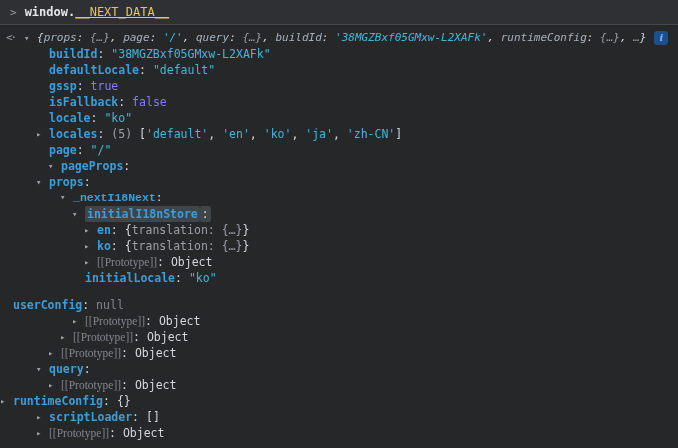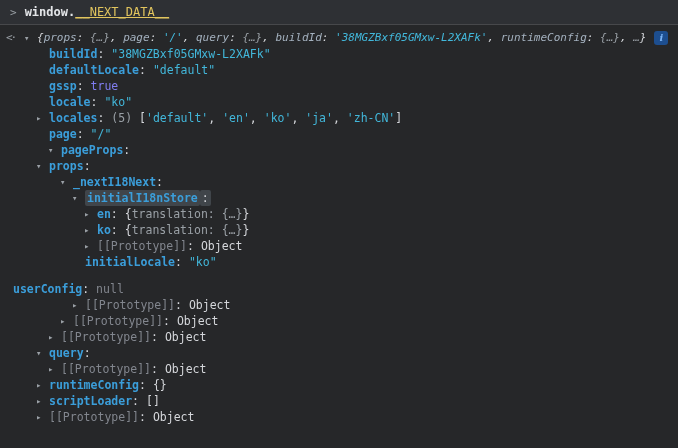--- a/index.html
+++ b/index.html
@@ -57,21 +57,21 @@
     height: 16px; line-height: 16px;
     white-space: pre;
   }
   .row .tri { vertical-align: top; line-height: 16px; }
   .spacer { width: 13px; display: inline-block; }
   .seg-k  { color: var(--key-blue, #3b9eda); font-weight: bold; }
   .seg-s  { color: var(--string-cyan, #42b7da); }
   .seg-b  { color: var(--boolean-purple, #817ef2); }
   .seg-n  { color: var(--null-gray, #81858d); }
   .seg-m  { color: var(--muted-gray, #9aa0a6); }
-  .seg-d  { color: var(--prototype-gray, #82868e); }
+  .seg-d  { color: var(--prototype-gray, #82868e); font-family: Liberation Serif, serif; }
   .seg-p  { color: var(--plain-text, #d5d7db); }
   .seg-pk { color: var(--preview-key, #a4b1bf); }
   .hl { background: var(--highlight-bg, #40454a); border-radius: 2px; padding: 1px 2px; }
   .info {
     width: 14px; height: 14px; flex: 0 0 14px;
     background: var(--info-icon-bg, #1d4e8f);
     color: var(--info-icon-fg, #7ab3f5);
     border-radius: 3px;
     display: inline-flex; align-items: center; justify-content: center;
     font-family: "DejaVu Serif", serif;
@@ -92,35 +92,36 @@
     <div class="preview-row">
       <span class="marker">&lt;·</span>
       <span class="tri">▾</span>
       <span id="preview-text"><span class="seg-p">{</span><span class="seg-pk">props</span><span class="seg-p">: </span><span class="seg-m">{…}</span><span class="seg-p">, </span><span class="seg-pk">page</span><span class="seg-p">: </span><span class="seg-s">'/'</span><span class="seg-p">, </span><span class="seg-pk">query</span><span class="seg-p">: </span><span class="seg-m">{…}</span><span class="seg-p">, </span><span class="seg-pk">buildId</span><span class="seg-p">: </span><span class="seg-s">'38MGZBxf05GMxw-L2XAFk'</span><span class="seg-p">, </span><span class="seg-pk">runtimeConfig</span><span class="seg-p">: </span><span class="seg-m">{…}</span><span class="seg-p">, </span><span class="seg-m">…</span><span class="seg-p">}</span></span>
       <span class="info">i</span>
     </div>
     <div id="tree">
         <div class="row" style="padding-left: 36px;"><span class="spacer"></span><span class="seg-k">buildId</span><span class="seg-p">: </span><span class="seg-s">"38MGZBxf05GMxw-L2XAFk"</span></div>
         <div class="row" style="padding-left: 36px;"><span class="spacer"></span><span class="seg-k">defaultLocale</span><span class="seg-p">: </span><span class="seg-s">"default"</span></div>
         <div class="row" style="padding-left: 36px;"><span class="spacer"></span><span class="seg-k">gssp</span><span class="seg-p">: </span><span class="seg-b">true</span></div>
+        <div class="row" style="padding-left: 36px;"><span class="spacer"></span><span class="seg-k">isFallback</span><span class="seg-p">: </span><span class="seg-b">false</span></div>
         <div class="row" style="padding-left: 36px;"><span class="spacer"></span><span class="seg-k">locale</span><span class="seg-p">: </span><span class="seg-s">"ko"</span></div>
         <div class="row" style="padding-left: 36px;"><span class="tri">▸</span><span class="seg-k">locales</span><span class="seg-p">: </span><span class="seg-m">(5) </span><span class="seg-p">[</span><span class="seg-s">'default'</span><span class="seg-p">, </span><span class="seg-s">'en'</span><span class="seg-p">, </span><span class="seg-s">'ko'</span><span class="seg-p">, </span><span class="seg-s">'ja'</span><span class="seg-p">, </span><span class="seg-s">'zh-CN'</span><span class="seg-p">]</span></div>
         <div class="row" style="padding-left: 36px;"><span class="spacer"></span><span class="seg-k">page</span><span class="seg-p">: </span><span class="seg-s">"/"</span></div>
         <div class="row" style="padding-left: 48px;"><span class="tri">▾</span><span class="seg-k">pageProps</span><span class="seg-p">:</span></div>
         <div class="row" style="padding-left: 36px;"><span class="tri">▾</span><span class="seg-k">props</span><span class="seg-p">:</span></div>
-        <div class="row" style="padding-left: 60px;"><span class="tri">▾</span><span class="seg-k">_nextI18Next</span><span class="seg-p">:</span></div>
+        <div class="row" style="padding-left: 60px; font-family: Liberation Mono, monospace;"><span class="tri">▾</span><span class="seg-k">_nextI18Next</span><span class="seg-p">:</span></div>
         <div class="row" style="padding-left: 72px;"><span class="tri">▾</span><span class="seg-k hl">initialI18nStore</span><span class="seg-p hl">:</span></div>
         <div class="row" style="padding-left: 84px;"><span class="tri">▸</span><span class="seg-k">en</span><span class="seg-p">: </span><span class="seg-p">{</span><span class="seg-m">translation: {…}</span><span class="seg-p">}</span></div>
         <div class="row" style="padding-left: 84px;"><span class="tri">▸</span><span class="seg-k">ko</span><span class="seg-p">: </span><span class="seg-p">{</span><span class="seg-m">translation: {…}</span><span class="seg-p">}</span></div>
         <div class="row" style="padding-left: 84px;"><span class="tri">▸</span><span class="seg-d">[[Prototype]]</span><span class="seg-p">: </span><span class="seg-p">Object</span></div>
         <div class="row" style="padding-left: 72px;"><span class="spacer"></span><span class="seg-k">initialLocale</span><span class="seg-p">: </span><span class="seg-s">"ko"</span></div>
         <div class="row" style=" margin-top: 11px;"><span class="spacer"></span><span class="seg-k">userConfig</span><span class="seg-p">: </span><span class="seg-n">null</span></div>
         <div class="row" style="padding-left: 72px;"><span class="tri">▸</span><span class="seg-d">[[Prototype]]</span><span class="seg-p">: </span><span class="seg-p">Object</span></div>
         <div class="row" style="padding-left: 60px;"><span class="tri">▸</span><span class="seg-d">[[Prototype]]</span><span class="seg-p">: </span><span class="seg-p">Object</span></div>
         <div class="row" style="padding-left: 48px;"><span class="tri">▸</span><span class="seg-d">[[Prototype]]</span><span class="seg-p">: </span><span class="seg-p">Object</span></div>
         <div class="row" style="padding-left: 36px;"><span class="tri">▾</span><span class="seg-k">query</span><span class="seg-p">:</span></div>
         <div class="row" style="padding-left: 48px;"><span class="tri">▸</span><span class="seg-d">[[Prototype]]</span><span class="seg-p">: </span><span class="seg-p">Object</span></div>
-        <div class="row" style="padding-left: 36px;"><span class="tri">▸</span><span class="seg-k">runtimeConfig</span><span class="seg-p">: </span><span class="seg-p">{}</span></div>
+        <div class="row" style=""><span class="tri">▸</span><span class="seg-k">runtimeConfig</span><span class="seg-p">: </span><span class="seg-p">{}</span></div>
         <div class="row" style="padding-left: 36px;"><span class="tri">▸</span><span class="seg-k">scriptLoader</span><span class="seg-p">: </span><span class="seg-p">[]</span></div>
         <div class="row" style="padding-left: 36px;"><span class="tri">▸</span><span class="seg-d">[[Prototype]]</span><span class="seg-p">: </span><span class="seg-p">Object</span></div>
       </div>
   </div>
 </div>
 
 </body></html>

